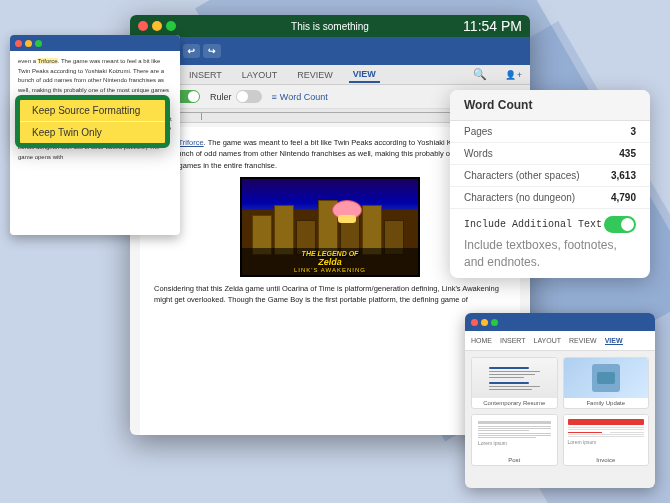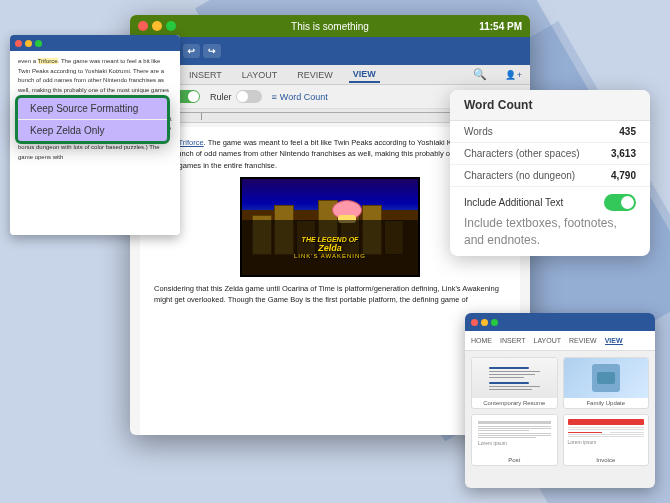--- a/index.html
+++ b/index.html
@@ -39,21 +39,21 @@
       width: 400px;
       height: 420px;
       background: #f5f5f5;
       border-radius: 6px;
       box-shadow: 0 8px 30px rgba(0,0,0,0.4);
       overflow: hidden;
     }
 
     
     .word-titlebar {
-      background: #4d7c0f;
+      background: #14532d;
       height: 22px;
       display: flex;
       align-items: center;
       padding: 0 8px;
       position: relative;
     }
     .title-traffic-lights {
       display: flex;
       gap: 4px;
     }
@@ -68,22 +68,21 @@
       position: absolute;
       left: 50%;
       transform: translateX(-50%);
       color: white;
       font-size: 10px;
       white-space: nowrap;
     }
     .titlebar-time {
       margin-left: auto;
       color: white;
-      font-size: 10px;
-      font-weight: bold;
+      font-size: 14px;
     }
 
     
     .word-toolbar {
       background: #2b579a;
       height: 28px;
       display: flex;
       align-items: center;
       padding: 0 6px;
       gap: 3px;
@@ -260,20 +259,21 @@
     .wc-toggle-row {
       padding: 7px 14px;
       display: flex;
       flex-direction: column;
       gap: 4px;
     }
     .wc-toggle-line {
       display: flex;
       align-items: center;
       justify-content: space-between;
+      font-family: Liberation Mono, monospace;
     }
     .wc-toggle-label {
       font-size: 10px;
       color: #333;
       font-weight: 500;
     }
     .wc-toggle-switch {
       width: 32px;
       height: 17px;
       border-radius: 9px;
@@ -296,26 +296,26 @@
       color: #888;
       line-height: 1.4;
     }
 
     
     .context-menu {
       position: absolute;
       top: 95px;
       left: 15px;
       width: 155px;
-      background: #c4b5fd;
+      background: #fde047;
       border-radius: 6px;
       box-shadow: 0 4px 18px rgba(0,0,0,0.3);
       overflow: hidden;
       z-index: 200;
-      border: 3px solid #15803d;
+      border: 5px solid #15803d;
     }
     .context-item {
       padding: 5px 12px;
       font-size: 10px;
       color: #333;
       cursor: pointer;
       border-bottom: 1px solid #f0f0f0;
     }
     .context-item:last-child {
       border-bottom: none;
@@ -506,21 +506,21 @@
       entire franchise.<br><br>
       If you don't remember the game, there is an excellent port available for the 3DS
       of the Gameboy Color Version. (The GBC version has that odd color pallet of the
       GBC and a bonus dungeon with lots of color based puzzles.) The game opens with
     </div>
   </div>
 </div>
 
 <div class="context-menu">
   <div class="context-item">Keep Source Formatting</div>
-  <div class="context-item">Keep Zelda Only</div>
+  <div class="context-item">Keep Twin Only</div>
 </div>
 
 <div class="word-window">
 
   <div class="word-titlebar">
     <div class="title-traffic-lights">
       <div class="traffic-dot traffic-red"></div>
       <div class="traffic-dot traffic-yellow"></div>
       <div class="traffic-dot traffic-green"></div>
     </div>
@@ -580,34 +580,38 @@
       <div style="position:absolute;bottom:20px;left:32px;width:20px;height:50px;background:#8B6914;border:1px solid #5a3c00"></div>
       <div style="position:absolute;bottom:20px;left:54px;width:20px;height:35px;background:#6B4A0C;border:1px solid #3a2400"></div>
       <div style="position:absolute;bottom:20px;left:76px;width:20px;height:55px;background:#8B6914;border:1px solid #5a3c00"></div>
       <div style="position:absolute;bottom:20px;left:98px;width:20px;height:40px;background:#6B4A0C;border:1px solid #3a2400"></div>
       <div style="position:absolute;bottom:20px;left:120px;width:20px;height:50px;background:#8B6914;border:1px solid #5a3c00"></div>
       <div style="position:absolute;bottom:20px;left:142px;width:20px;height:35px;background:#6B4A0C;border:1px solid #3a2400"></div>
 
       <div style="position:absolute;bottom:55px;left:90px;width:30px;height:20px;background:#f9a;border-radius:50%;border:1px solid #c56"></div>
       <div style="position:absolute;bottom:52px;left:96px;width:18px;height:8px;background:#ffdd66;border-radius:3px"></div>
 
-      <div style="position:absolute;bottom:0;left:0;right:0;background:rgba(0,0,0,0.6);padding:16px 0;text-align:center">
+      <div style="position:absolute;bottom:0;left:0;right:0;background:rgba(0,0,0,0.6);padding:2px 0;text-align:center">
         <div style="color:#FFD700;font-size:7px;font-weight:bold;font-style:italic;text-shadow:1px 1px 1px black">THE LEGEND OF</div>
         <div style="color:#FFD700;font-size:9px;font-weight:bold;font-style:italic;text-shadow:1px 1px 2px black">Zelda</div>
         <div style="color:#FFD700;font-size:6px;letter-spacing:1px;text-shadow:1px 1px 1px black">LINK'S AWAKENING</div>
       </div>
     </div>
 
     <div class="doc-text">Considering that this Zelda game until Ocarina of Time is platform/generation defining, Link's Awakening might get overlooked. Though the Game Boy is the first portable platform, the defining game of</div>
   </div>
 </div>
 
 <div class="word-count-popup">
   <div class="wc-header">Word Count</div>
 
+  <div class="wc-row">
+    <span class="wc-label">Pages</span>
+    <span class="wc-value">3</span>
+  </div>
   <div class="wc-row">
     <span class="wc-label">Words</span>
     <span class="wc-value">435</span>
   </div>
   <div class="wc-row">
     <span class="wc-label">Characters (other spaces)</span>
     <span class="wc-value">3,613</span>
   </div>
   <div class="wc-row">
     <span class="wc-label">Characters (no dungeon)</span>

